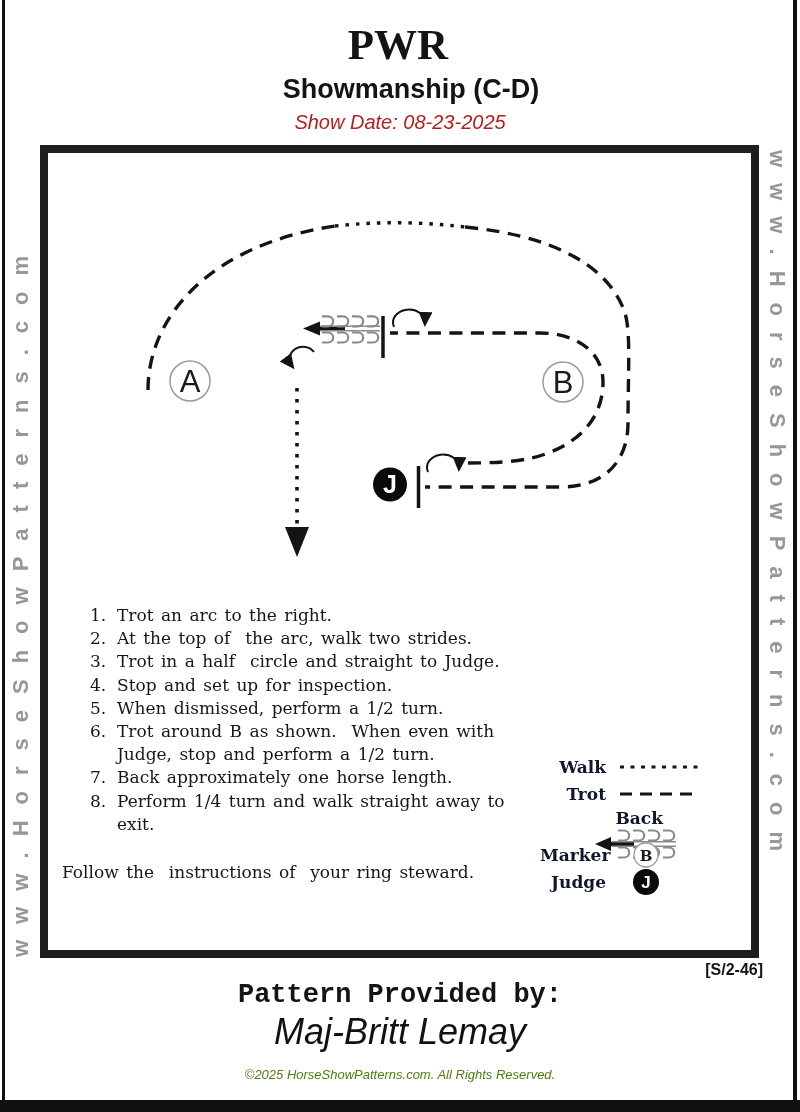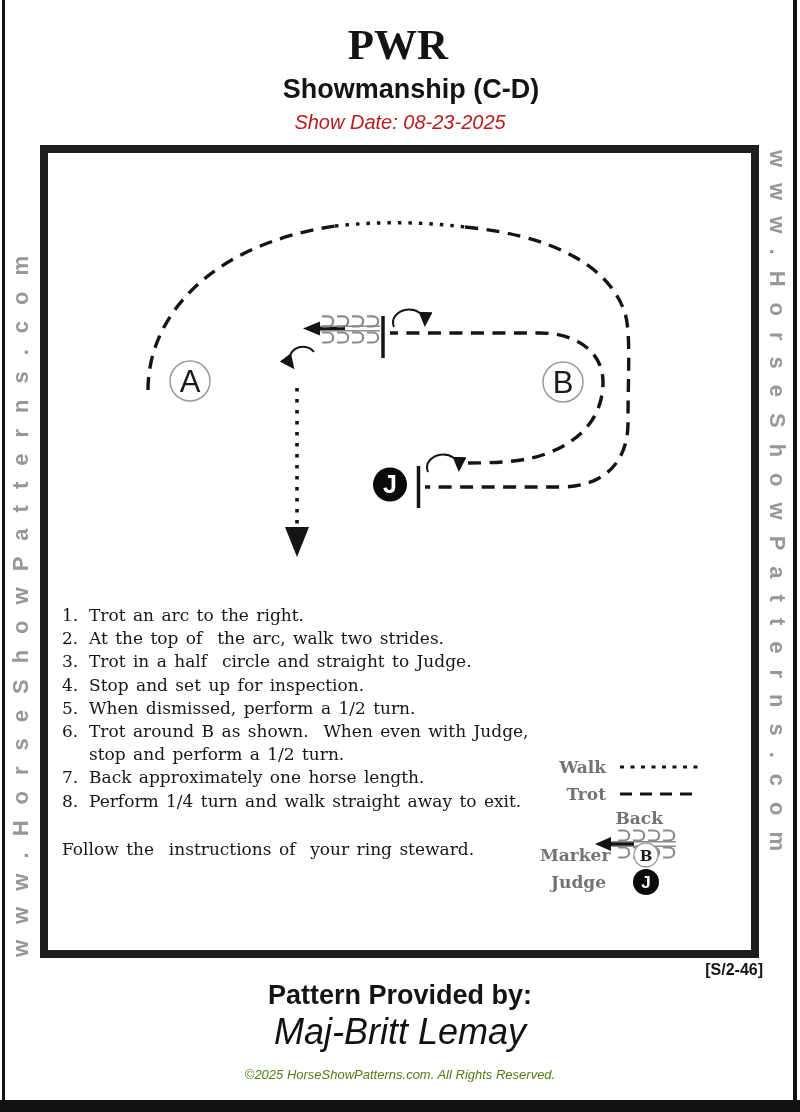--- a/index.html
+++ b/index.html
@@ -29,35 +29,35 @@
   #wm-left{left:3px;transform:rotate(180deg);}
 
   
   #diagram{left:48px;top:153px;}
 
   
   #instructions{left:62px;top:604px;width:480px;
      font-family:"DejaVu Serif","Liberation Serif",serif;font-size:17px;line-height:23.2px;
      color:#161616;word-spacing:2px;}
   #ins-intro{margin:0 0 24px 0;}
-  .ins-item{padding-left:27px;text-indent:0;}
+  .ins-item{padding-left:27px;text-indent:0;margin-left:28px;}
   .ins-num{display:inline-block;width:27px;margin-left:-27px;}
   .ins-text{white-space:pre-wrap;}
   #ins-outro{margin:25px 0 0 0;white-space:pre-wrap;}
 
   
   #legend{left:540px;top:753px;width:180px;}
   .lg-row{display:flex;align-items:center;height:27.5px;}
   .lg-label{width:66px;text-align:right;font-family:"DejaVu Serif","Liberation Serif",serif;
-            font-weight:bold;font-size:17px;color:#737373;}
+            font-weight:bold;font-size:17px;color:#0f172a;}
   .lg-sym{margin-left:12px;display:flex;align-items:center;}
 
   
   #pattern-code{right:37px;top:961px;font-weight:bold;font-size:16px;text-align:right;}
-  #provided-label{left:0;top:980px;width:800px;text-align:center;font-weight:bold;font-size:27px;}
+  #provided-label{left:0;top:980px;width:800px;text-align:center;font-weight:bold;font-size:27px;font-family:Liberation Mono, monospace;}
   #provided-name{left:0;top:1011px;width:800px;text-align:center;font-style:italic;font-size:36px;font-weight:400;color:#111;}
   #copyright{left:0;top:1067px;width:800px;text-align:center;font-style:italic;font-size:13px;color:#4d7c0f;}
 </style>
 </head>
 <body>
 
 <div id="page">
 
   <div class="abs" id="edge-left"></div>
   <div class="abs" id="edge-right"></div>

